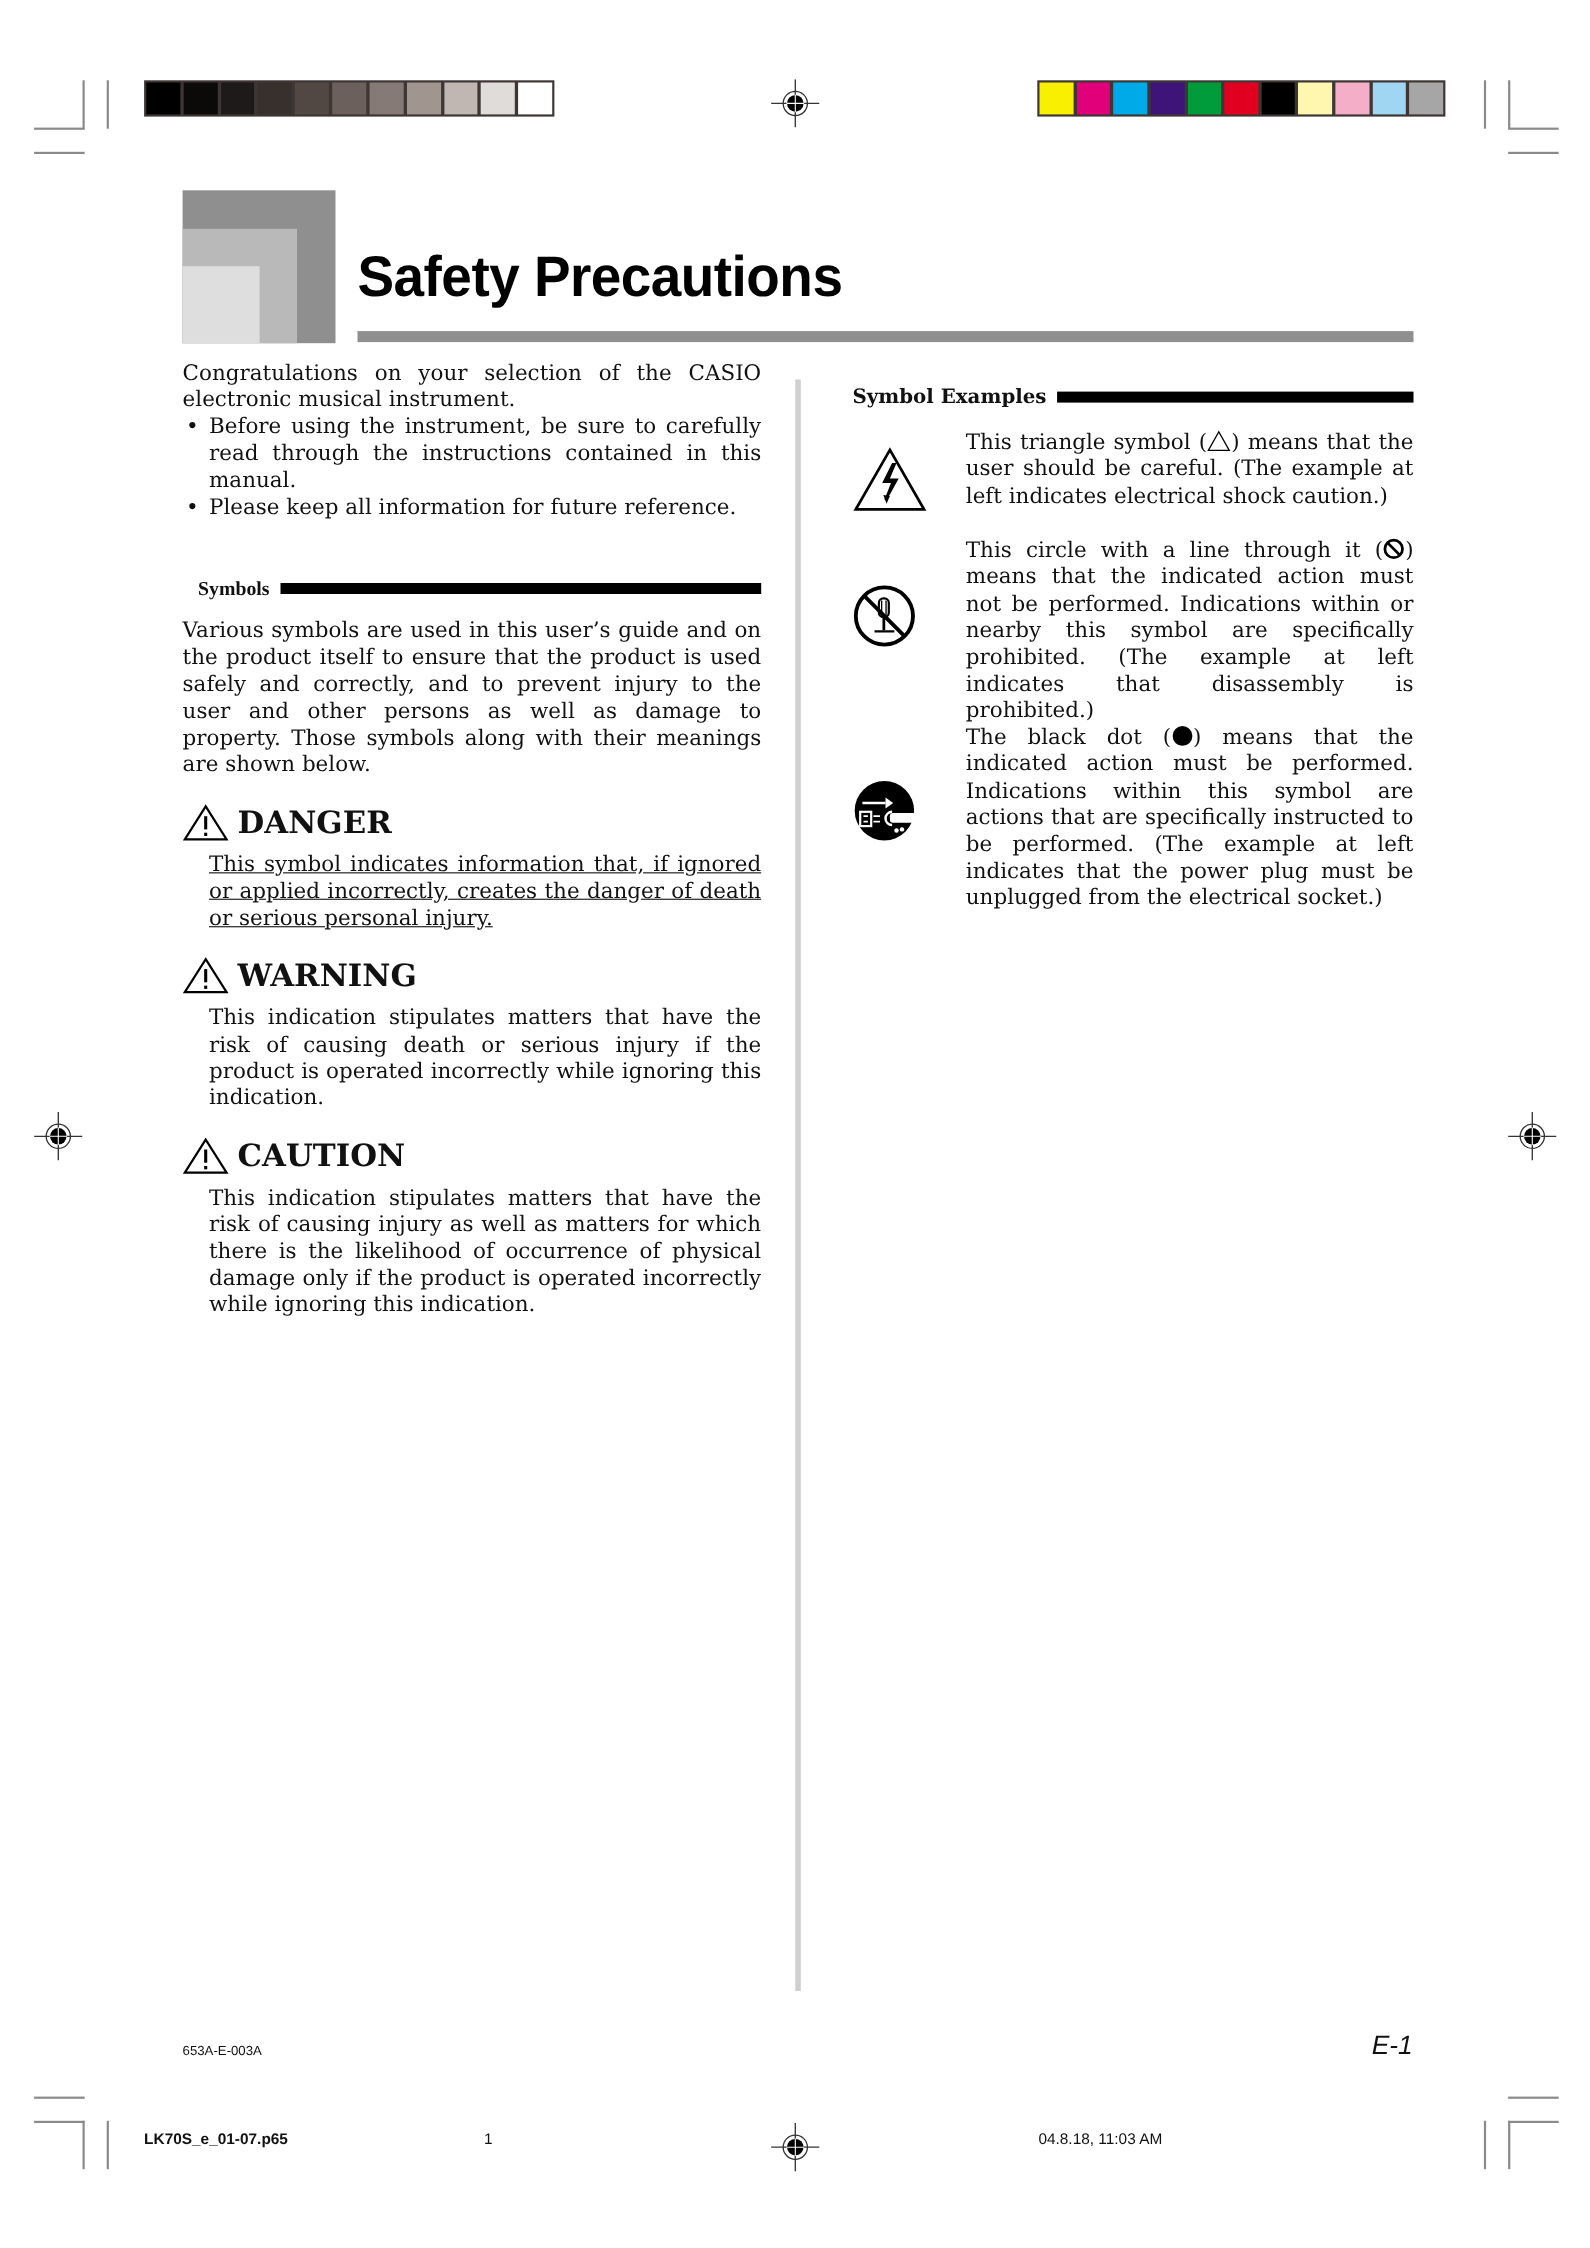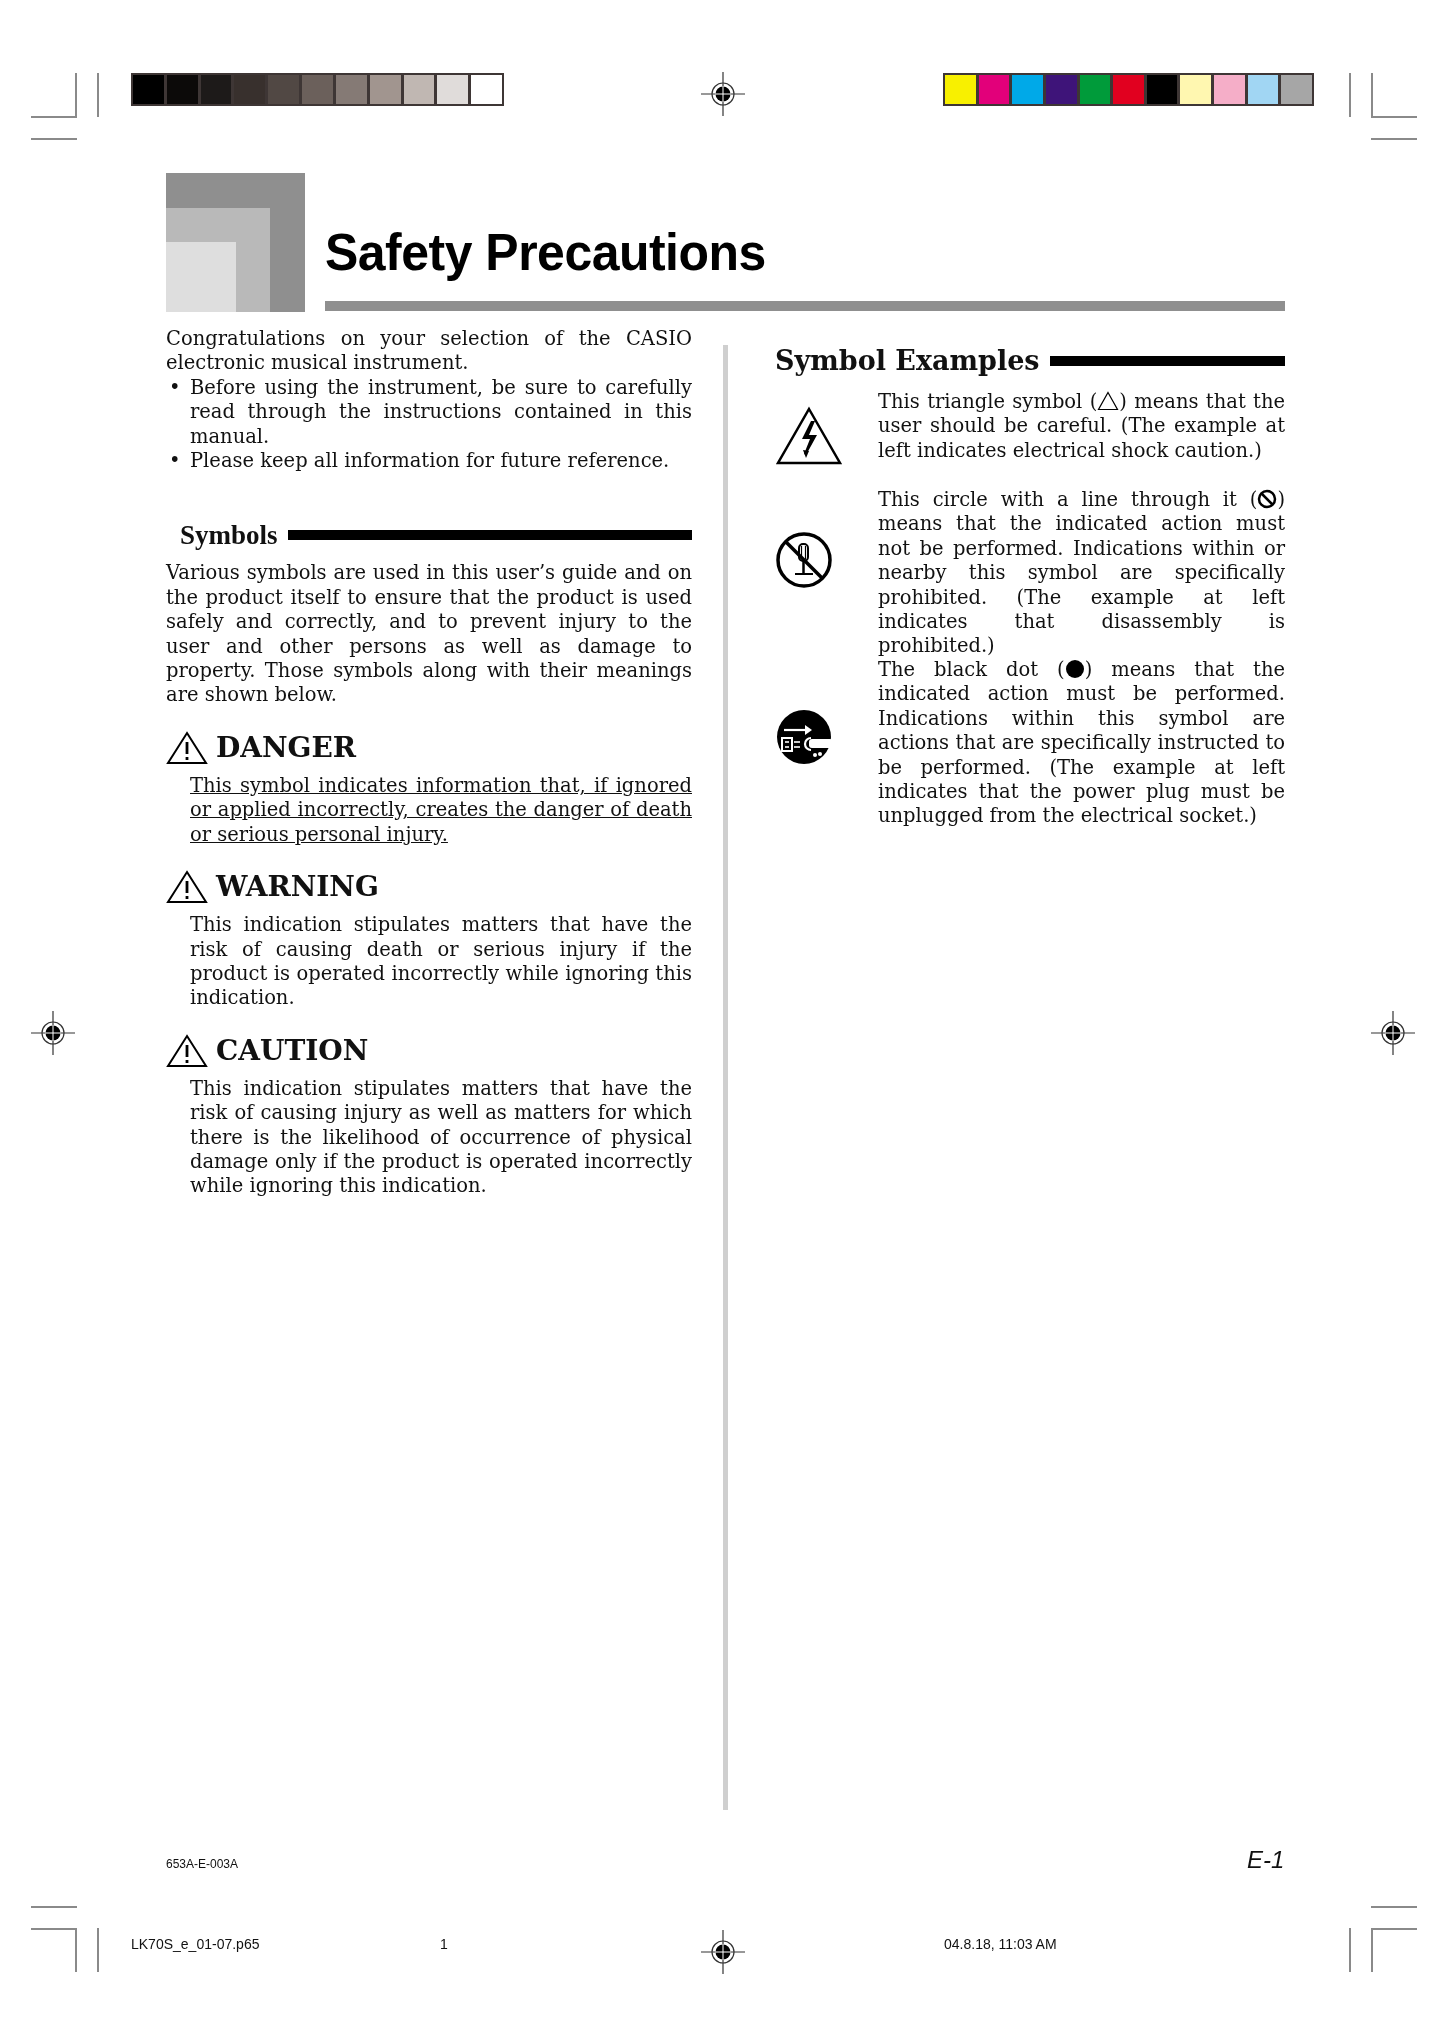--- a/index.html
+++ b/index.html
@@ -25,21 +25,21 @@
                 font-weight: bold; font-size: 52px; letter-spacing: -0.5px; color: #000; line-height: 1; transform: scaleX(0.96); transform-origin: left; }
   .title-rule { position: absolute; left: 325px; top: 301px; width: 960px; height: 10px; background: #8f8f8f; }
 
   
   .txt { font-family: "DejaVu Serif", "Liberation Serif", serif; font-size: 19.5px; line-height: 24.4px; text-align: justify; color: #111; }
   .col-left { position: absolute; left: 166px; top: 327px; width: 526px; }
   .bullets { margin: 0; padding: 0; list-style: none; }
   .bullets li { position: relative; padding-left: 24px; }
   .bullets li .dot { position: absolute; left: 3px; top: 0; }
 
-  .sec-h { display: flex; align-items: center; font-family: "DejaVu Serif", "Liberation Serif", serif; font-weight: bold; font-size: 27px; color: #111; }
+  .sec-h { display: flex; align-items: center; font-family: "DejaVu Serif", "Liberation Serif", serif; font-weight: bold; font-size: 18px; color: #111; }
   .sec-h .rule { flex: 1; height: 10px; background: #000; margin-left: 10px; }
 
   .warn-h { display: flex; align-items: center; font-weight: bold; font-size: 28px; font-family: "DejaVu Serif", "Liberation Serif", serif; }
   .warn-h svg { margin-right: 8px; }
   .indent { padding-left: 24px; }
 
   .divider { position: absolute; left: 723px; top: 345px; width: 5px; height: 1465px; background: #cfcfcf; }
 
   .col-right { position: absolute; left: 775px; top: 343px; width: 510px; }
   .ex-row { position: absolute; left: 0; width: 510px; }
@@ -247,15 +247,15 @@
     <p class="ex-text" style="margin:0;top:0;">
       <span>The black dot (</span><svg class="inline-sym" width="20" height="20" viewBox="0 0 20 20">
           <circle cx="10" cy="10" r="9" fill="#000"></circle>
         </svg><span>) means that the indicated action must be performed. Indications within this symbol are actions that are specifically instructed to be performed. (The example at left indicates that the power plug must be unplugged from the electrical socket.)</span>
     </p>
   </div>
 </div>
 
 <div class="abs foot-small" style="left:166px;top:1857px;">653A-E-003A</div>
 <div class="abs page-num" style="left:1247px;top:1846px;">E-1</div>
-<div class="abs foot-mid" style="left:131px;top:1936px;">LK70S_e_01-07.p65</div>
+<div class="abs foot-mid" style="left:131px;top:1936px;font-weight:bold;">LK70S_e_01-07.p65</div>
 <div class="abs foot-mid" style="left:440px;top:1936px;">1</div>
 <div class="abs foot-mid" style="left:896px;top:1936px;margin-left:48px;">04.8.18, 11:03 AM</div>
 
 </body></html>

